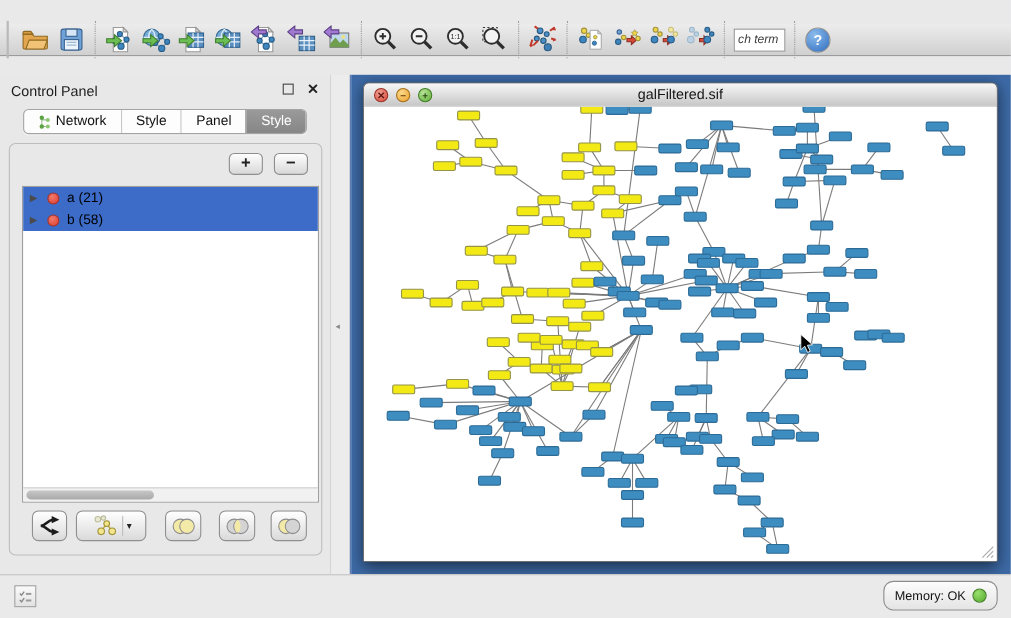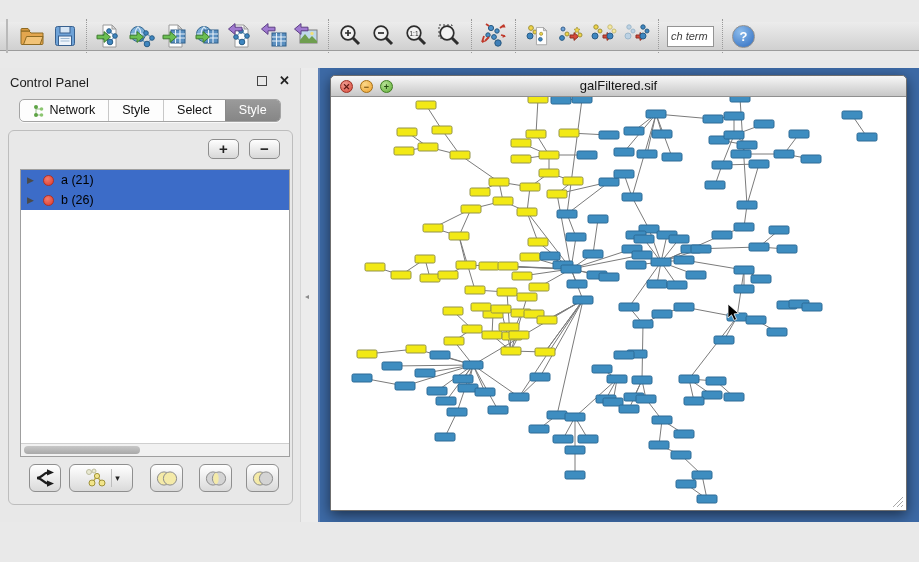--- a/index.html
+++ b/index.html
@@ -326,41 +326,41 @@
               <circle cx="3" cy="11" r="2" fill="#5da344"></circle>
               <circle cx="8.5" cy="5" r="1.8" fill="#8cc671"></circle>
               <circle cx="8.5" cy="11" r="1.8" fill="#8cc671"></circle>
             </svg>
             <span>Network</span>
           </div>
           <div class="tab">
             <span>Style</span>
           </div>
           <div class="tab">
-            <span>Select</span>
+            <span>Panel</span>
           </div>
           <div class="tab active">
             <span>Style</span>
           </div>
         </div>
     </div>
     <div id="sets-panel">
       <div class="pm-btn" id="add-set">+</div>
       <div class="pm-btn" id="remove-set">−</div>
       <div id="sets-list">
         <div id="sets-rows">
             <div class="set-row selected">
               <span class="tri">▶</span>
               <span class="dot"></span>
               <span>a (21)</span>
             </div>
             <div class="set-row selected">
               <span class="tri">▶</span>
               <span class="dot"></span>
-              <span>b (26)</span>
+              <span>b (58)</span>
             </div>
           </div>
         <div id="list-scroll">
           <div id="list-thumb"></div>
         </div>
       </div>
       <div class="pbtn" id="split-btn">
         <svg width="22" height="20">
           <path d="M3 10 C8 10 9 5 14 4.4 M3 10 C8 10 9 15 14 15.6" fill="none" stroke="#1c1c1c" stroke-width="2.3"></path>
           <path d="M13 1.2 l7 3.2 -7 3.2 z" fill="#1c1c1c"></path>
@@ -780,14 +780,28 @@
         <svg id="cursor" width="13" height="19" style="left: 396px; top: 206px;">
           <path d="M1 1 L1 15 L4.6 11.8 L7.2 17.4 L9.6 16.3 L7 10.9 L11.6 10.4 Z" fill="#000" stroke="#fff" stroke-width="0.8"></path>
         </svg>
         <svg id="resize-grip" width="13" height="13">
           <path d="M12 2 L2 12 M12 6 L6 12 M12 10 L10 12" stroke="#aaa" stroke-width="1" fill="none"></path>
         </svg>
       </div>
     </div>
   </div>
 
+  <div id="statusbar">
+    <div id="task-btn">
+      <svg width="14" height="13">
+        <path d="M2 3.5 l1.6 1.6 L6 1.8" stroke="#8a8a8a" fill="none" stroke-width="1.3"></path>
+        <rect x="7.5" y="3" width="5" height="1.8" fill="#9a9a9a"></rect>
+        <path d="M2 9.5 l1.6 1.6 L6 7.8" stroke="#8a8a8a" fill="none" stroke-width="1.3"></path>
+        <rect x="7.5" y="9" width="5" height="1.8" fill="#9a9a9a"></rect>
+      </svg>
+    </div>
+    <div id="memory-pill">
+      <span>Memory: OK</span>
+      <span id="memory-led"></span>
+    </div>
+  </div>
 
 </div>
 
 </body></html>

